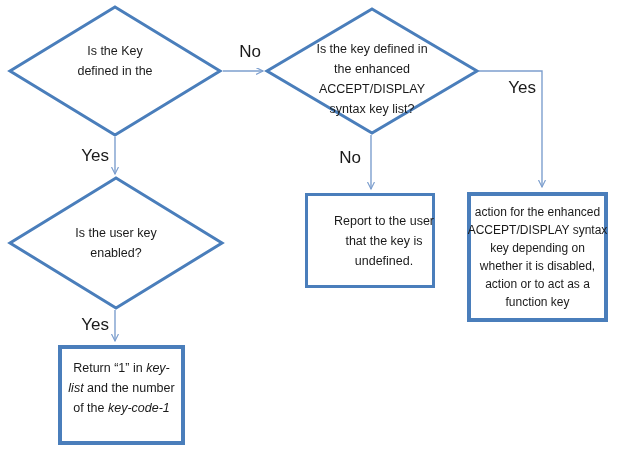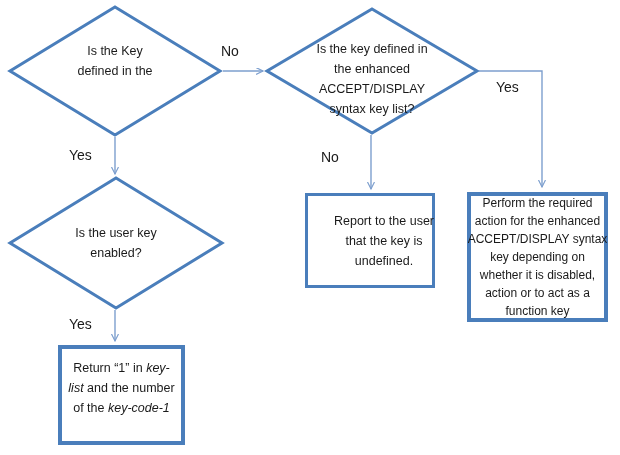--- a/index.html
+++ b/index.html
@@ -20,22 +20,22 @@
   }
   .box{
     position:absolute;box-sizing:border-box;background:#ffffff;
     border:3px solid var(--shape-border,#4a7ebb);
     display:flex;align-items:center;justify-content:center;
     text-align:center;font-size:12.5px;line-height:20px;white-space:nowrap;
   }
   .box.thick{border-width:4px;}
   .box.perform{font-size:12px;line-height:18px;}
   .edge-label{
-    position:absolute;width:40px;text-align:left;
-    font-size:14px;line-height:15px;
+    position:absolute;width:40px;text-align:right;
+    font-size:17px;line-height:15px;
   }
   .it{font-style:italic;}
 </style>
 </head>
 <body>
 
 <div class="canvas">
 
   <svg class="edges-layer" viewBox="0 0 620 455">
     <defs>
@@ -75,21 +75,20 @@
   <div class="box" style="left:305px;top:193px;width:130px;height:95px;padding-left:28px;">
     <div>
       <div>Report to the user</div>
       <div>that the key is</div>
       <div>undefined.</div>
     </div>
   </div>
 
   <div class="box thick perform" style="left:467px;top:192px;width:141px;height:130px;">
     <div>
-      <div>Perform the required</div>
       <div>action for the enhanced</div>
       <div>ACCEPT/DISPLAY syntax</div>
       <div>key depending on</div>
       <div>whether it is disabled,</div>
       <div>action or to act as a</div>
       <div>function key</div>
     </div>
   </div>
 
   <div class="box thick" style="left:58px;top:345px;width:127px;height:100px;">

